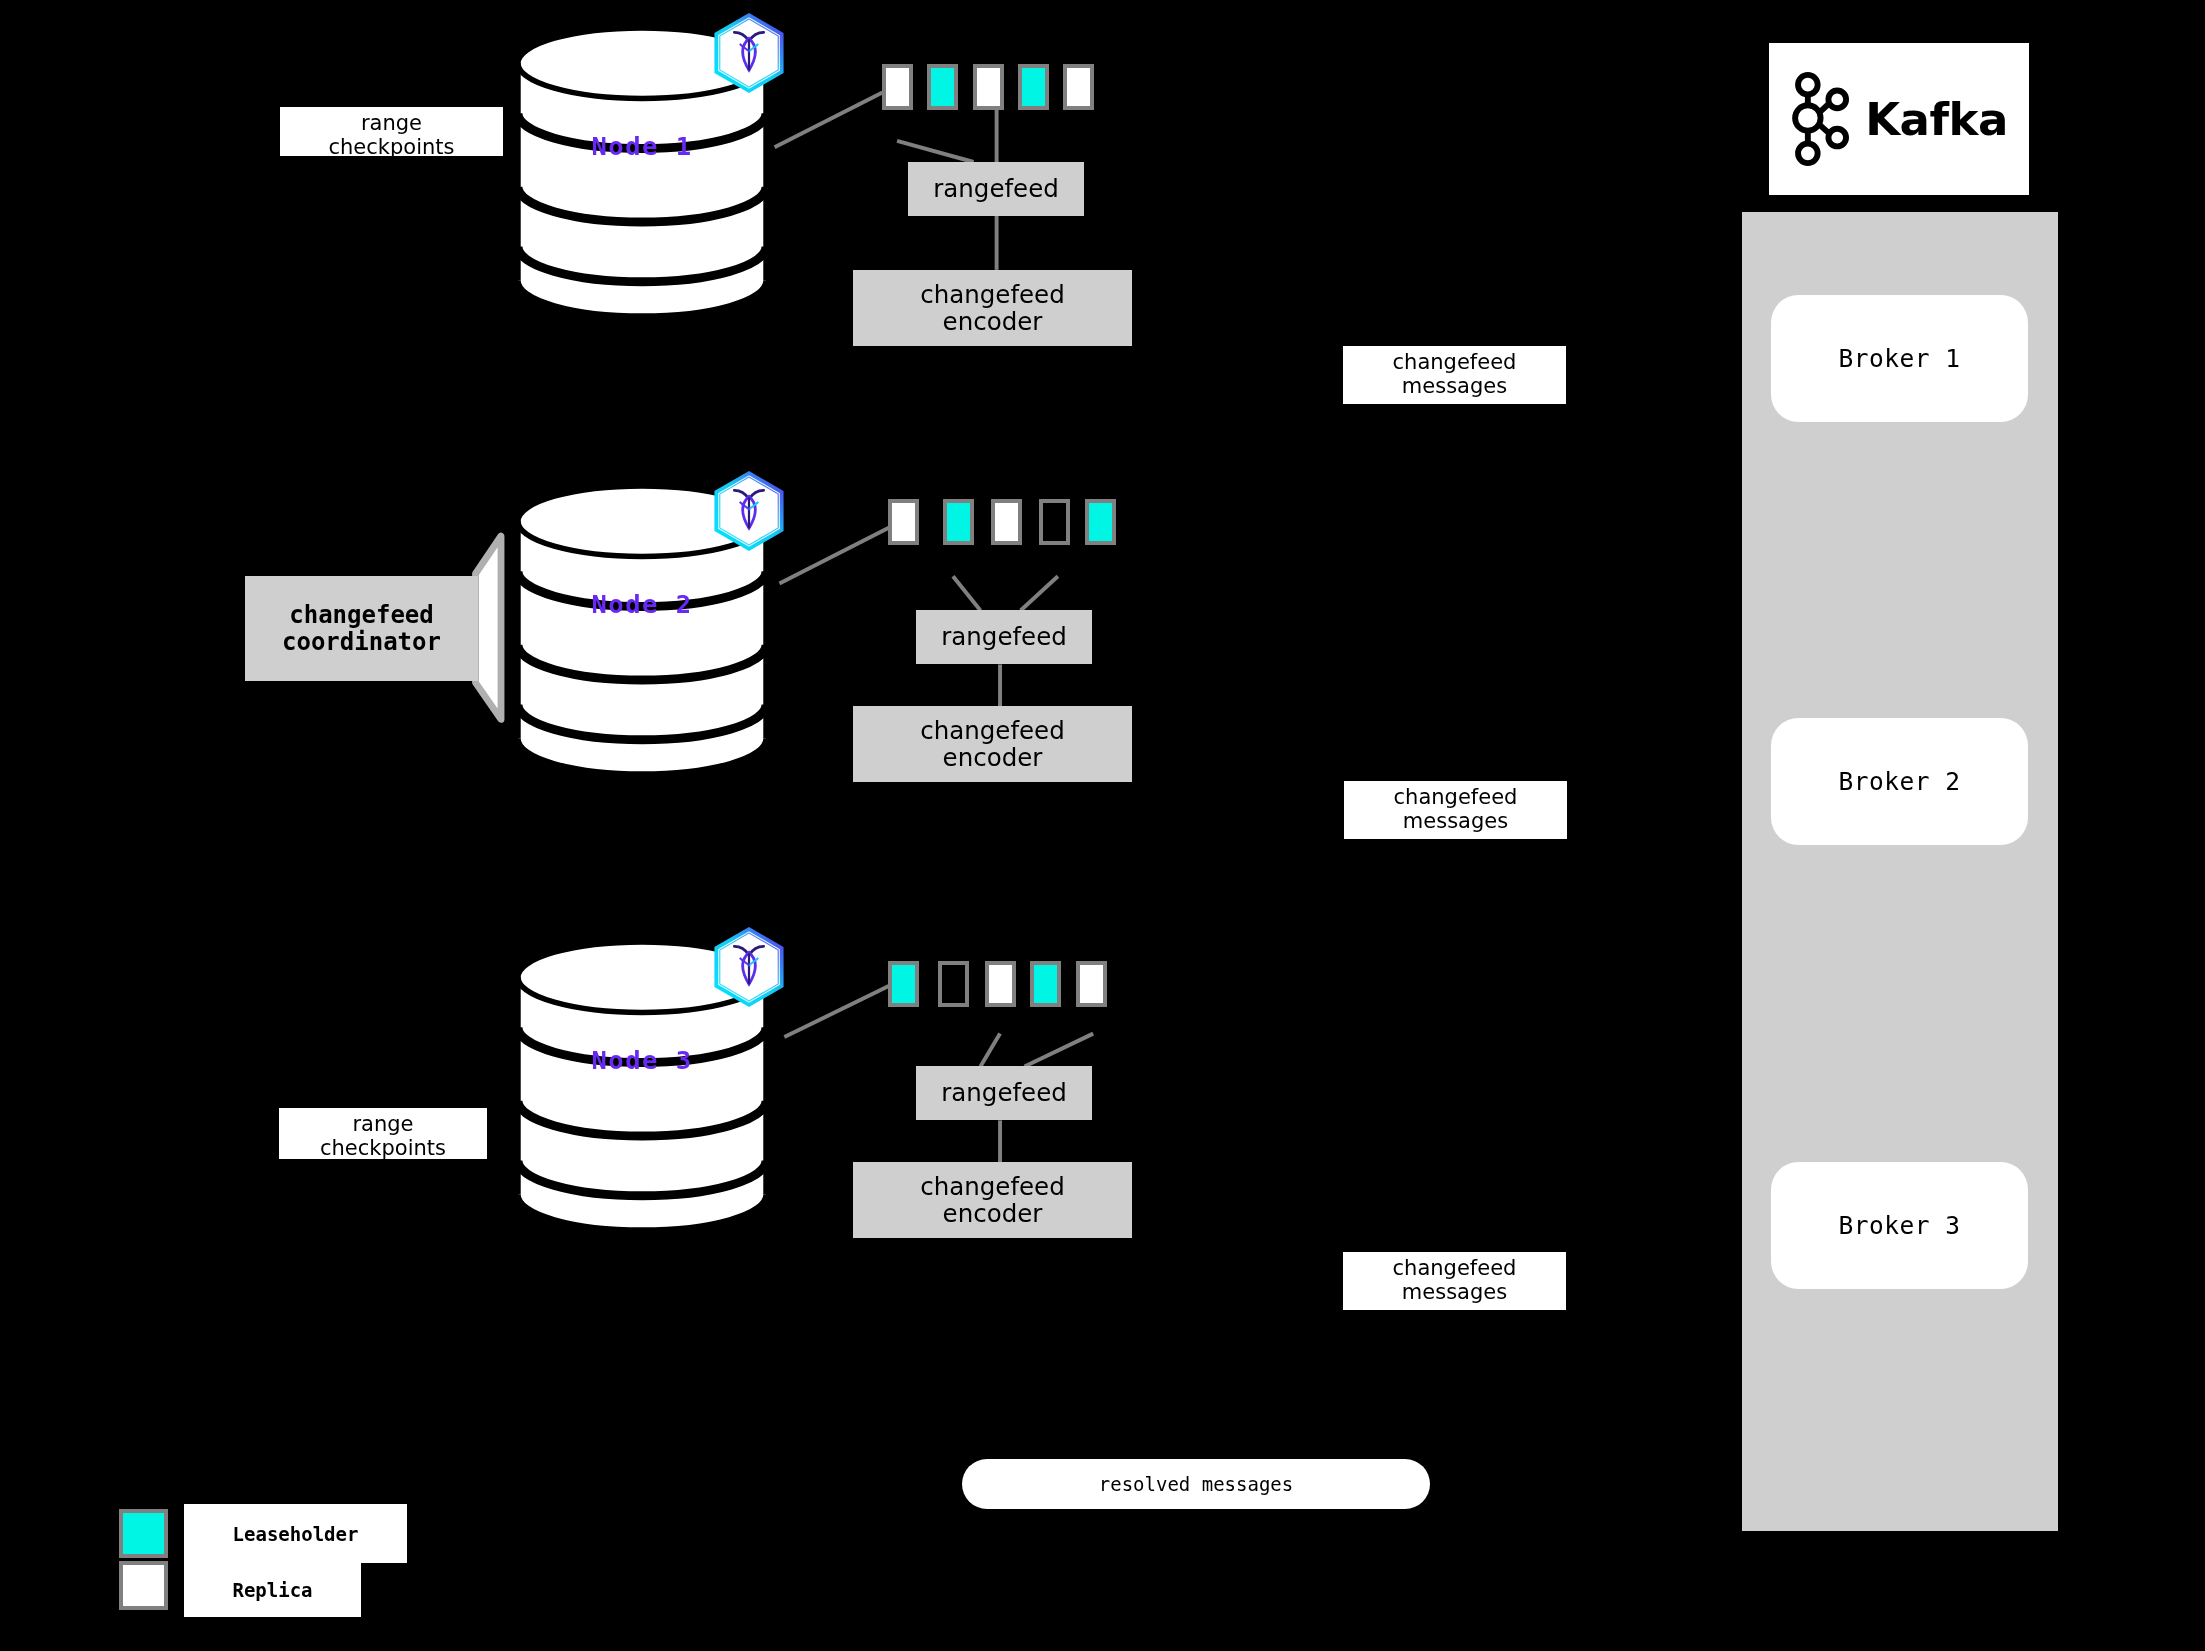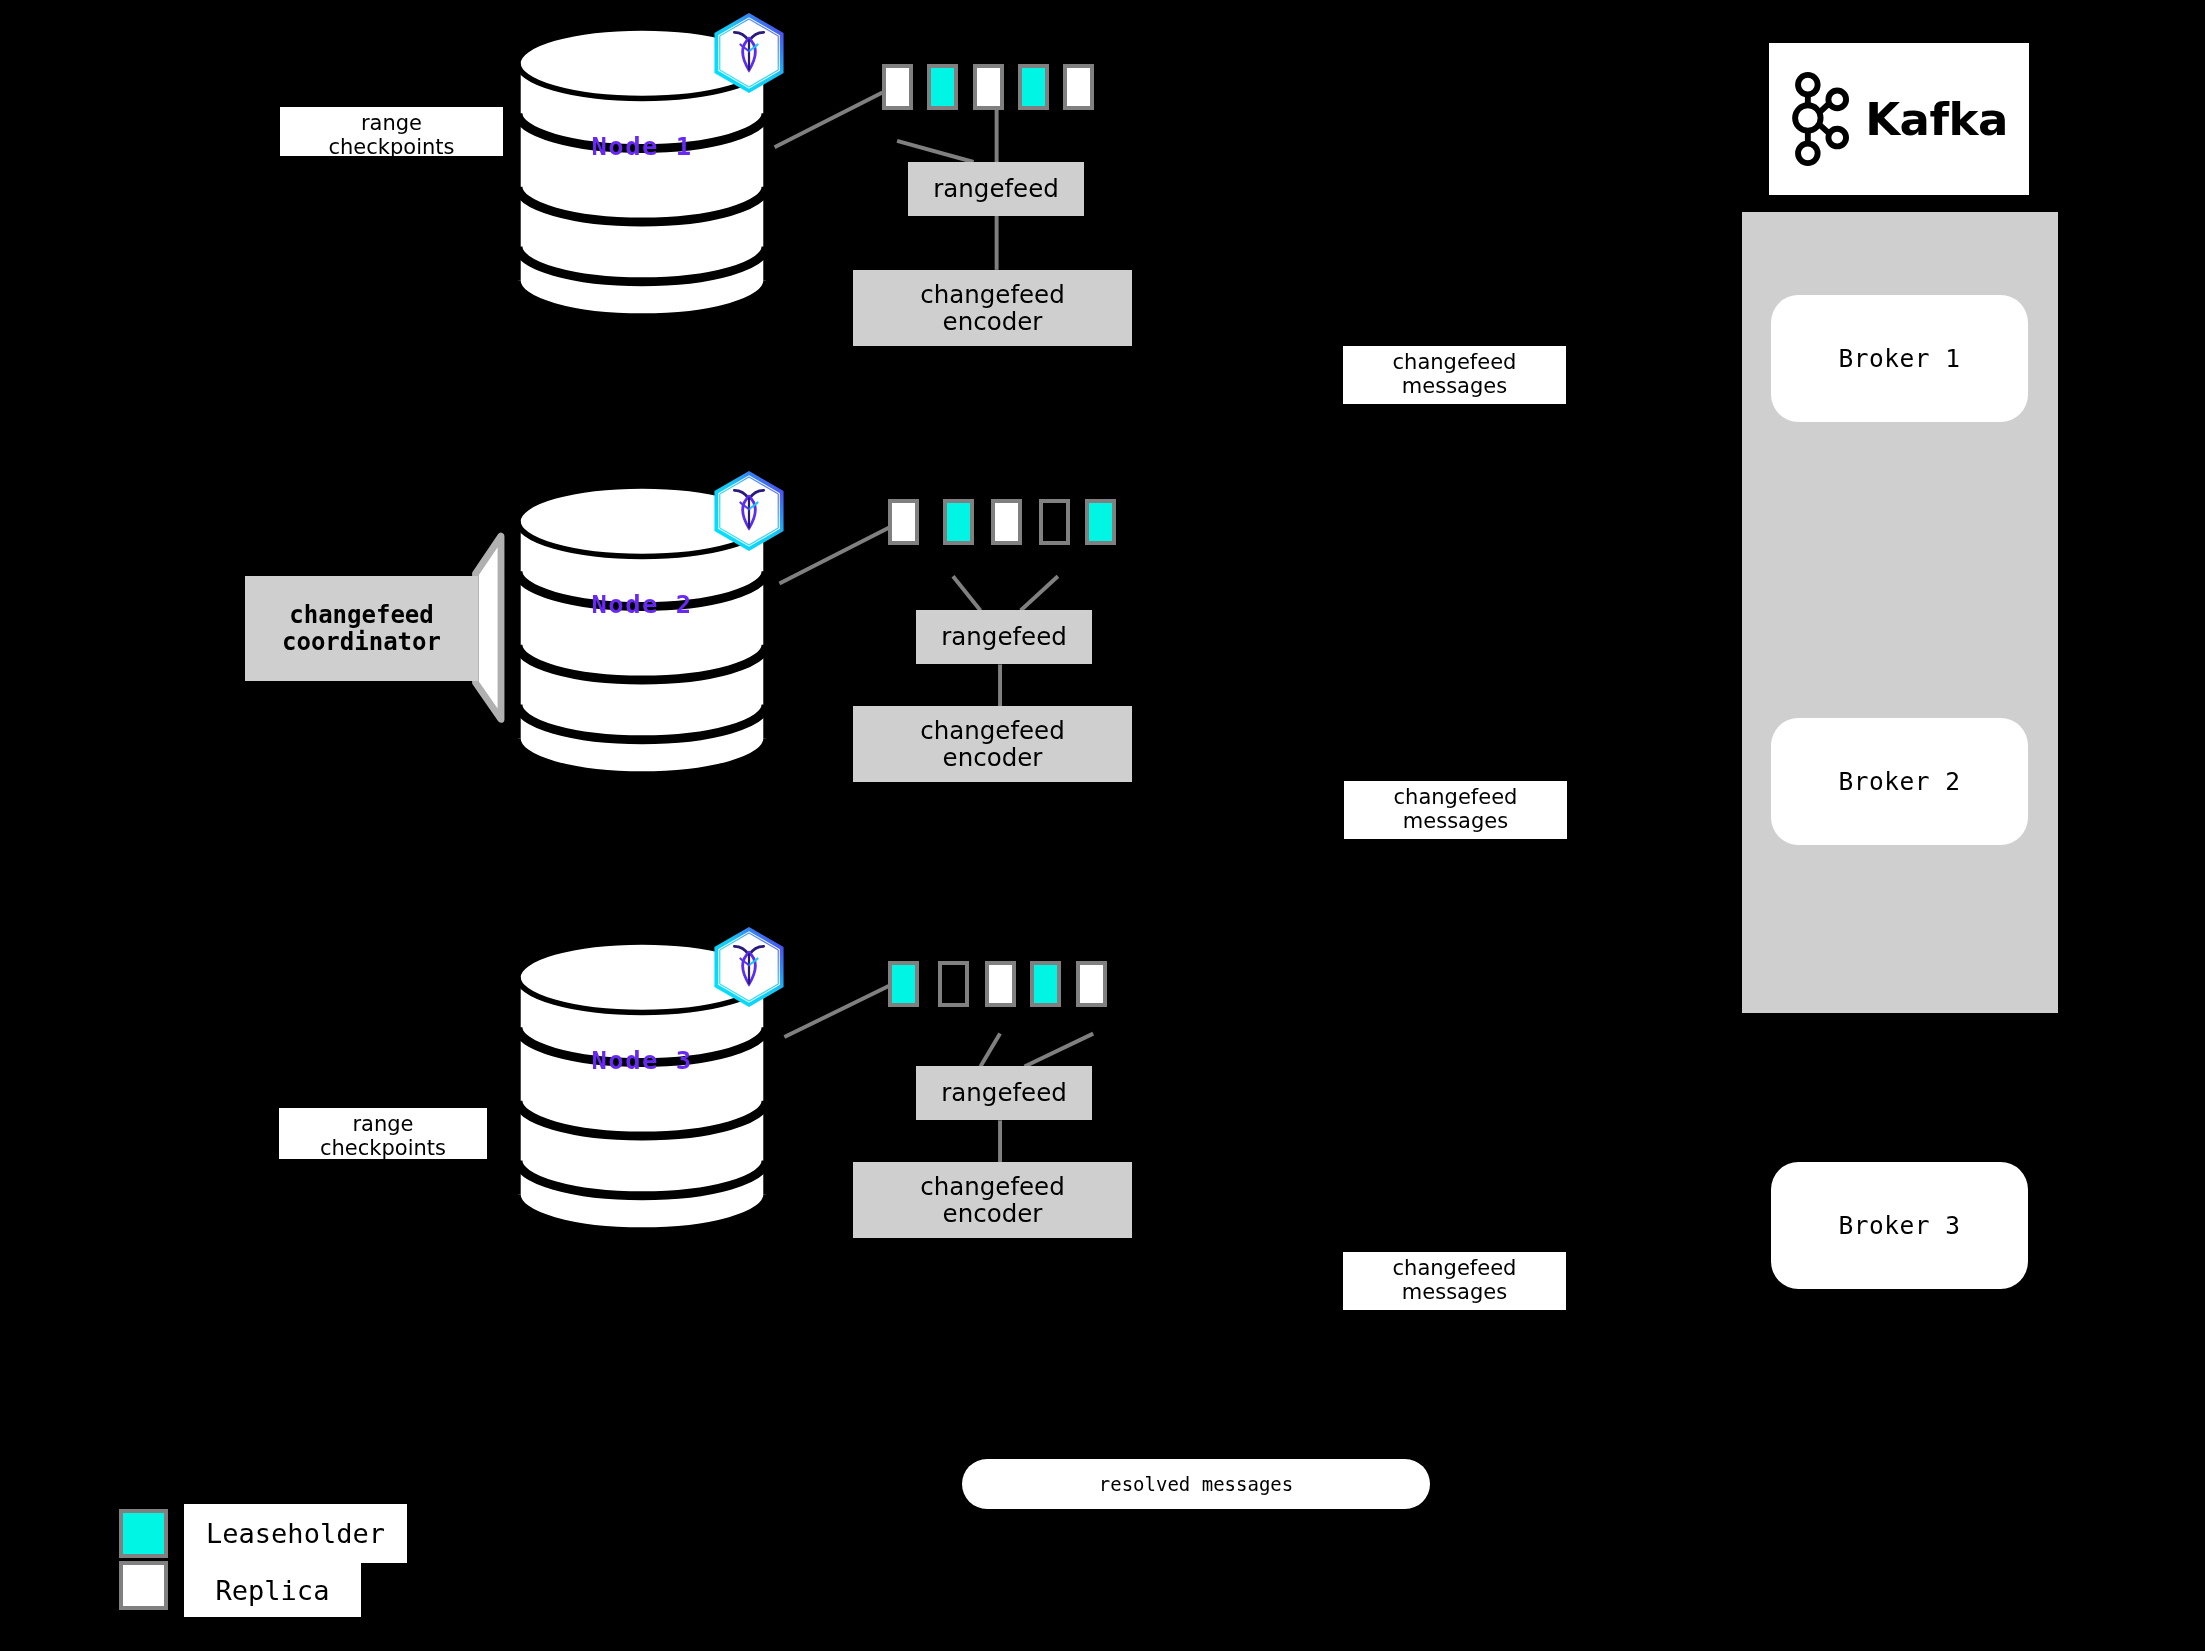--- a/index.html
+++ b/index.html
@@ -170,25 +170,26 @@
     border: 4.4px solid #808080;
     box-sizing: border-box;
   }
   .legend-swatch.leaseholder { background: #00f5e4; }
   .legend-swatch.replica     { background: #ffffff; }
   .legend-text {
     position: absolute;
     background: #ffffff;
     color: #000000;
     font-family: "DejaVu Sans Mono", monospace;
-    font-size: 27px;
+    font-size: 19px;
     display: flex;
     align-items: center;
     justify-content: center;
     letter-spacing: 0px;
+    font-weight: bold;
   }
 </style>
 </head>
 <body>
 
 <div class="stage">
 
   <svg id="wires" viewBox="0 0 4498 3369" width="2205" height="1652">
 
     <line x1="1580" y1="300" x2="1800" y2="188" stroke="#808080" stroke-width="8"></line>
@@ -387,21 +388,21 @@
         <circle cx="48" cy="70" r="9" fill="none" stroke="#000000" stroke-width="6"></circle>
         <line x1="18" y1="26" x2="18" y2="37" stroke="#000000" stroke-width="6"></line>
         <line x1="18" y1="63" x2="18" y2="76" stroke="#000000" stroke-width="6"></line>
         <line x1="29" y1="45" x2="40" y2="35" stroke="#000000" stroke-width="6"></line>
         <line x1="29" y1="56" x2="40" y2="66" stroke="#000000" stroke-width="6"></line>
       </svg>
     </span>
     <span class="kafka-word">Kafka</span>
   </div>
 
-  <div class="broker-panel" style="left:1742px; top:212px; width:316px; height:801px;">
+  <div class="broker-panel" style="left:1742px; top:212px; width:316px; height:1319px;">
     <div class="broker" style="left:29px; top:83px; width:257px; height:127px;">Broker 1</div>
     <div class="broker" style="left:29px; top:506px; width:257px; height:127px;">Broker 2</div>
     <div class="broker" style="left:29px; top:950px; width:257px; height:127px;">Broker 3</div>
   </div>
 
   <div>
     <div class="legend-swatch leaseholder" style="left:119px; top:1509px;"></div>
     <div class="legend-text" style="left:184px; top:1504px; width:223px; height:59px;">Leaseholder</div>
 
     <div class="legend-swatch replica" style="left:119px; top:1561px;"></div>

